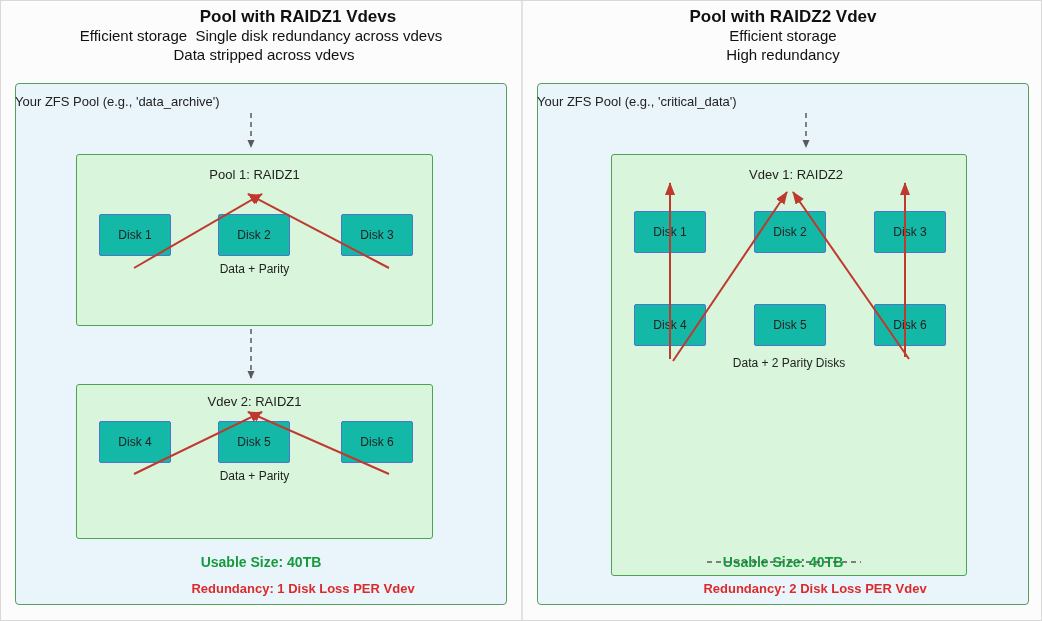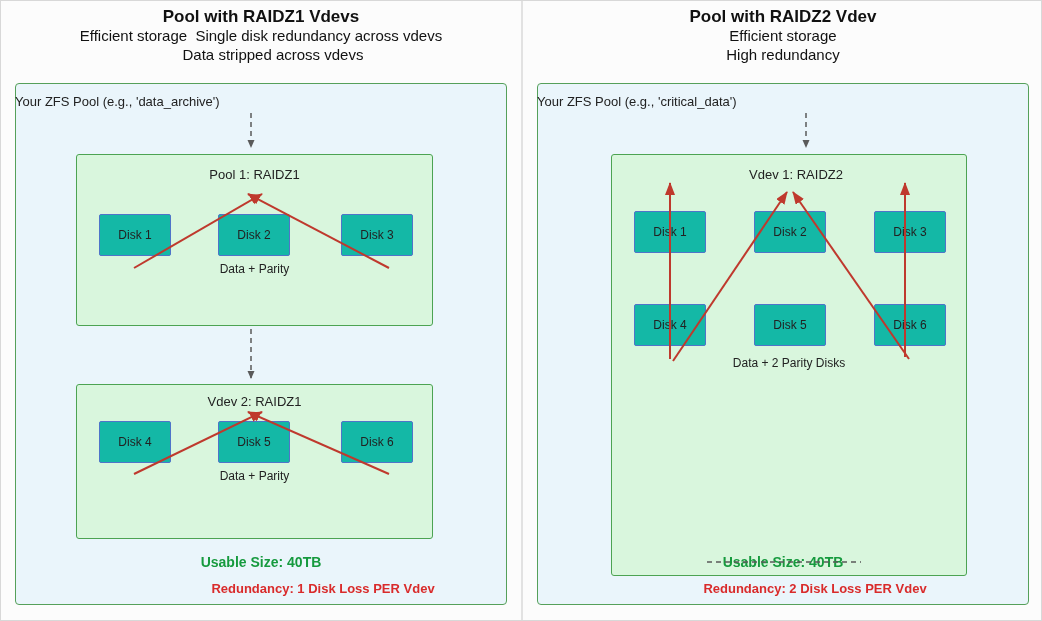--- a/index.html
+++ b/index.html
@@ -16,43 +16,43 @@
   .usable{position:absolute;text-align:center;font-size:14px;font-weight:bold;color:#169a3e;}
   .redundancy{position:absolute;text-align:center;font-size:13px;font-weight:bold;color:#d92b2b;}
   .overlay{position:absolute;left:0;top:0;z-index:10;pointer-events:none;}
 </style>
 </head>
 <body>
 
 <div class="canvas">
 
   <div>
-    <div class="panel-title" style="left:0;top:6px;">Pool with RAIDZ1 Vdevs</div>
+    <div class="panel-title" style="left:0;top:6px;padding-left:37px;">Pool with RAIDZ1 Vdevs</div>
     <div class="panel-sub" style="left:0;top:26px;">Efficient storage  Single disk redundancy across vdevs</div>
-    <div class="panel-sub" style="left:12px;top:45px;">Data stripped across vdevs</div>
+    <div class="panel-sub" style="left:3px;top:45px;">Data stripped across vdevs</div>
 
     <div class="pool-box" style="left:14px;top:82px;width:492px;height:522px;"></div>
     <div class="pool-label" style="left:14px;top:93px;width:492px;">Your ZFS Pool (e.g., 'data_archive')</div>
 
     <div class="vdev-box" style="left:75px;top:153px;width:357px;height:172px;"></div>
     <div class="vdev-label" style="left:75px;top:166px;width:357px;">Pool 1: RAIDZ1</div>
     <div class="disk" style="left:98px;top:213px;">Disk 1</div>
     <div class="disk" style="left:217px;top:213px;">Disk 2</div>
     <div class="disk" style="left:340px;top:213px;">Disk 3</div>
     <div class="caption" style="left:75px;top:261px;width:357px;">Data + Parity</div>
 
     <div class="vdev-box" style="left:75px;top:383px;width:357px;height:155px;"></div>
     <div class="vdev-label" style="left:75px;top:393px;width:357px;">Vdev 2: RAIDZ1</div>
     <div class="disk" style="left:98px;top:420px;">Disk 4</div>
     <div class="disk" style="left:217px;top:420px;">Disk 5</div>
     <div class="disk" style="left:340px;top:420px;">Disk 6</div>
     <div class="caption" style="left:75px;top:468px;width:357px;">Data + Parity</div>
 
     <div class="usable" style="left:14px;top:553px;width:492px;">Usable Size: 40TB</div>
-    <div class="redundancy" style="left:14px;top:580px;width:576px;padding-left:20px;">Redundancy: 1 Disk Loss PER Vdev</div>
+    <div class="redundancy" style="left:14px;top:580px;width:576px;">Redundancy: 1 Disk Loss PER Vdev</div>
   </div>
 
   <div>
     <div class="panel-title" style="left:522px;top:6px;">Pool with RAIDZ2 Vdev</div>
     <div class="panel-sub" style="left:522px;top:26px;">Efficient storage</div>
     <div class="panel-sub" style="left:522px;top:45px;">High redundancy</div>
 
     <div class="pool-box" style="left:536px;top:82px;width:492px;height:522px;"></div>
     <div class="pool-label" style="left:536px;top:93px;width:492px;">Your ZFS Pool (e.g., 'critical_data')</div>
 

